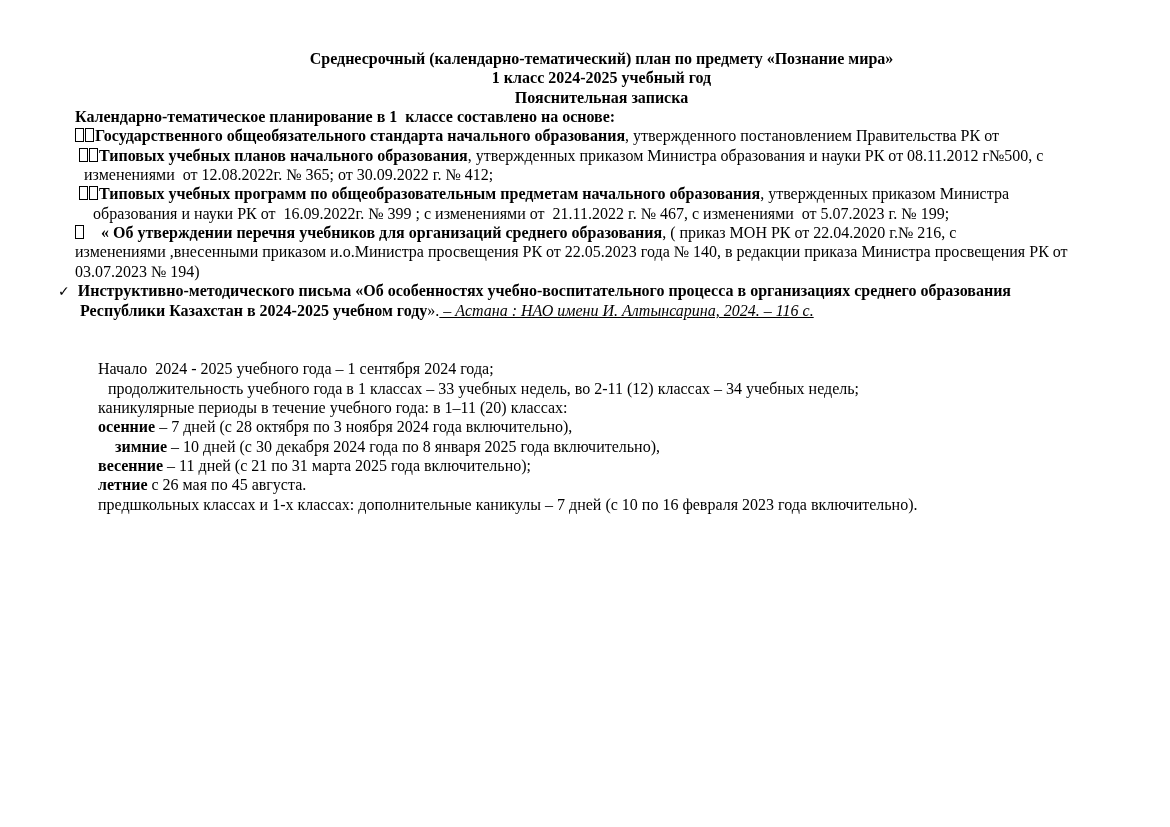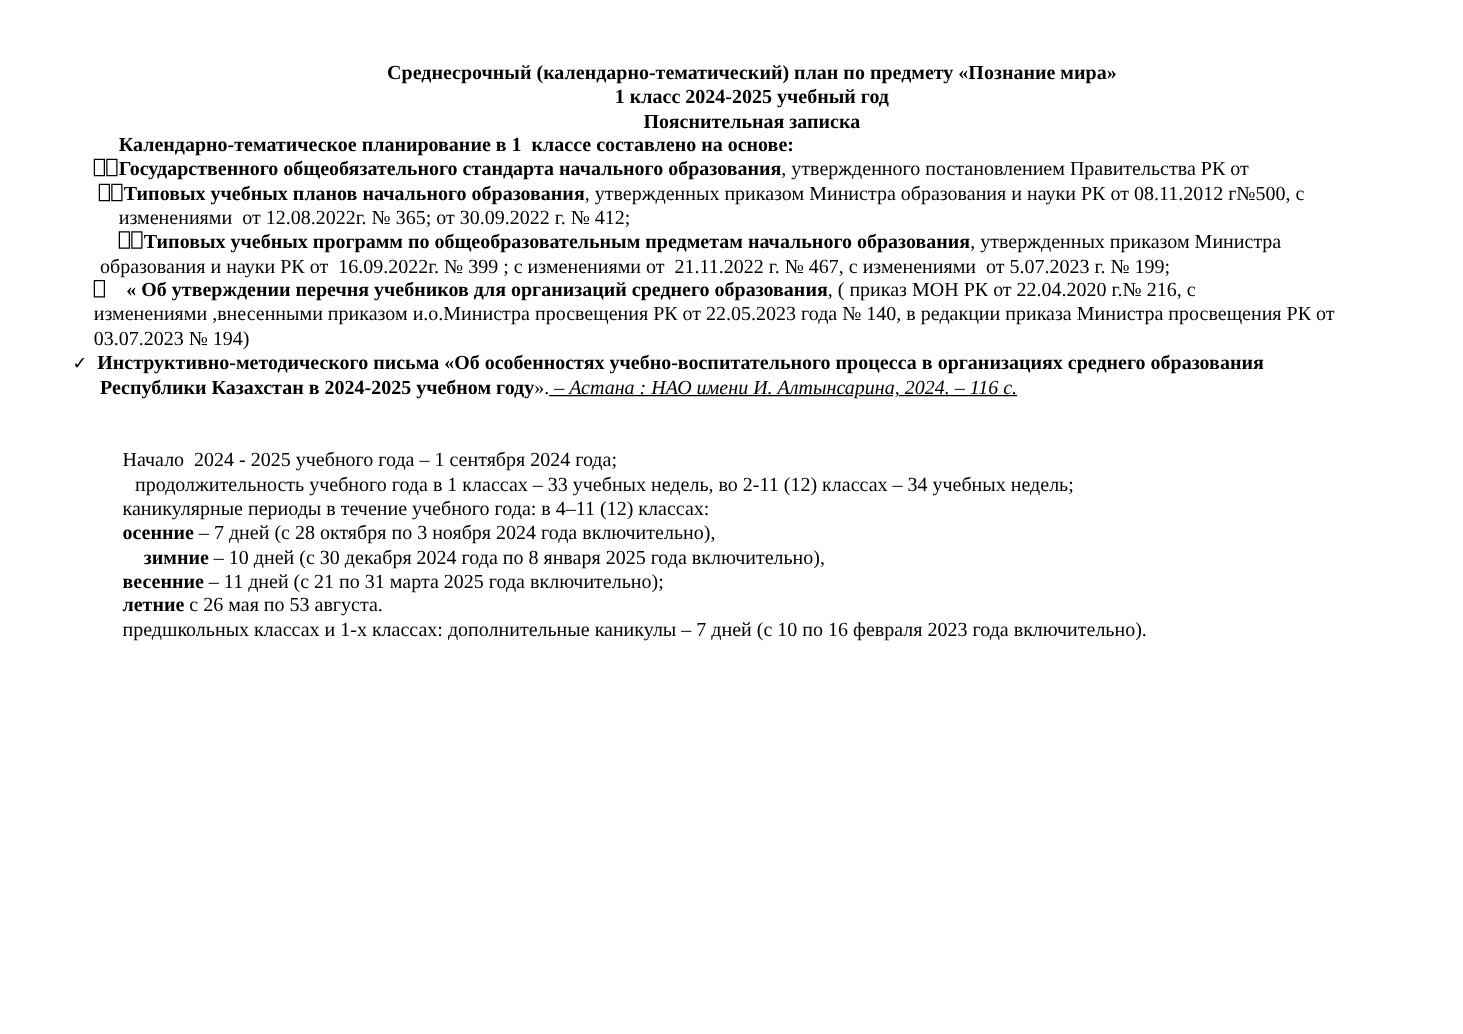--- a/index.html
+++ b/index.html
@@ -45,41 +45,41 @@
 </style>
 </head>
 <body>
 
 <div class="page">
 
   <div class="ln title"><span>Среднесрочный (календарно-тематический) план по предмету «Познание мира»</span></div>
   <div class="ln title"><span>1 класс 2024-2025 учебный год</span></div>
   <div class="ln title"><span>Пояснительная записка</span></div>
 
-  <div class="ln" style="margin-left:20px"><span class="b">Календарно-тематическое планирование в 1  классе составлено на основе:</span></div>
+  <div class="ln" style=""><span class="b">Календарно-тематическое планирование в 1  классе составлено на основе:</span></div>
 
   <div class="ln"><span class="tofu"></span><span class="tofu"></span><span class="b">Государственного общеобязательного стандарта начального образования</span><span>, утвержденного постановлением Правительства РК от</span></div>
 
   <div class="ln" style="margin-left:4px"><span class="tofu"></span><span class="tofu"></span><span class="b">Типовых учебных планов начального образования</span><span>, утвержденных приказом Министра образования и науки РК от 08.11.2012 г№500, с</span></div>
-  <div class="ln" style="margin-left:20px"><span>изменениями  от 12.08.2022г. № 365; от 30.09.2022 г. № 412;</span></div>
+  <div class="ln" style="margin-left:9px"><span>изменениями  от 12.08.2022г. № 365; от 30.09.2022 г. № 412;</span></div>
 
-  <div class="ln" style="margin-left:20px"><span class="tofu"></span><span class="tofu"></span><span class="b">Типовых учебных программ по общеобразовательным предметам начального образования</span><span>, утвержденных приказом Министра</span></div>
-  <div class="ln" style="margin-left:5px"><span>образования и науки РК от  16.09.2022г. № 399 ; с изменениями от  21.11.2022 г. № 467, с изменениями  от 5.07.2023 г. № 199;</span></div>
+  <div class="ln" style="margin-left:4px"><span class="tofu"></span><span class="tofu"></span><span class="b">Типовых учебных программ по общеобразовательным предметам начального образования</span><span>, утвержденных приказом Министра</span></div>
+  <div class="ln" style="margin-left:18px"><span>образования и науки РК от  16.09.2022г. № 399 ; с изменениями от  21.11.2022 г. № 467, с изменениями  от 5.07.2023 г. № 199;</span></div>
 
   <div class="ln"><span class="tofu"></span><span class="b">    « Об утверждении перечня учебников для организаций среднего образования</span><span>, ( приказ МОН РК от 22.04.2020 г.№ 216, с</span></div>
   <div class="ln"><span>изменениями ,внесенными приказом и.о.Министра просвещения РК от 22.05.2023 года № 140, в редакции приказа Министра просвещения РК от</span></div>
   <div class="ln"><span>03.07.2023 № 194)</span></div>
 
   <div class="ln" style="margin-left:-17px"><span class="chk">✓</span><span class="b">  Инструктивно-методического письма «Об особенностях учебно-воспитательного процесса в организациях среднего образования</span></div>
   <div class="ln" style="margin-left:5px"><span class="b">Республики Казахстан в 2024-2025 учебном году</span><span>».</span><span class="i"> – Астана : НАО имени И. Алтынсарина, 2024. – 116 с.</span></div>
 
   <div class="gap"></div>
 
   <div class="ln" style="margin-left:23px"><span>Начало  2024 - 2025 учебного года – 1 сентября 2024 года;</span></div>
   <div class="ln" style="margin-left:33px"><span>продолжительность учебного года в 1 классах – 33 учебных недель, во 2-11 (12) классах – 34 учебных недель;</span></div>
-  <div class="ln" style="margin-left:23px"><span>каникулярные периоды в течение учебного года: в 4–11 (12) классах:</span></div>
+  <div class="ln" style="margin-left:23px"><span>каникулярные периоды в течение учебного года: в 1–11 (20) классах:</span></div>
   <div class="ln" style="margin-left:23px"><span class="b">осенние</span><span> – 7 дней (с 28 октября по 3 ноября 2024 года включительно),</span></div>
   <div class="ln" style="margin-left:40px"><span class="b">зимние</span><span> – 10 дней (с 30 декабря 2024 года по 8 января 2025 года включительно),</span></div>
   <div class="ln" style="margin-left:23px"><span class="b">весенние</span><span> – 11 дней (с 21 по 31 марта 2025 года включительно);</span></div>
-  <div class="ln" style="margin-left:23px"><span class="b">летние</span><span> с 26 мая по 53 августа.</span></div>
+  <div class="ln" style="margin-left:23px"><span class="b">летние</span><span> с 26 мая по 45 августа.</span></div>
   <div class="ln" style="margin-left:23px"><span>предшкольных классах и 1-х классах: дополнительные каникулы – 7 дней (с 10 по 16 февраля 2023 года включительно).</span></div>
 
 </div>
 
 </body></html>

